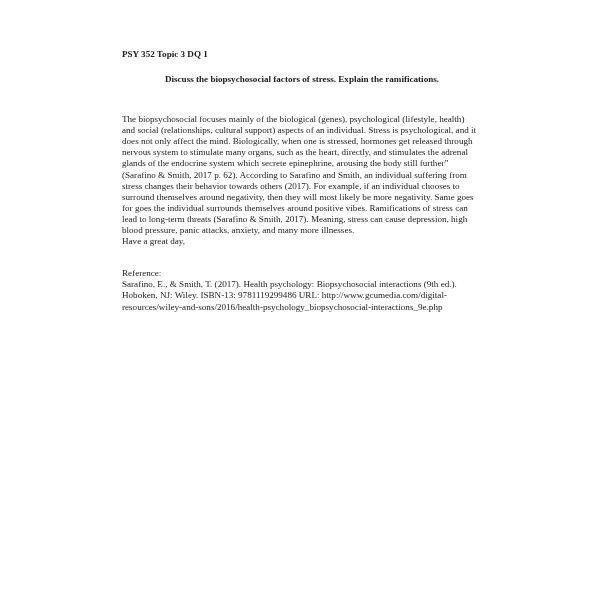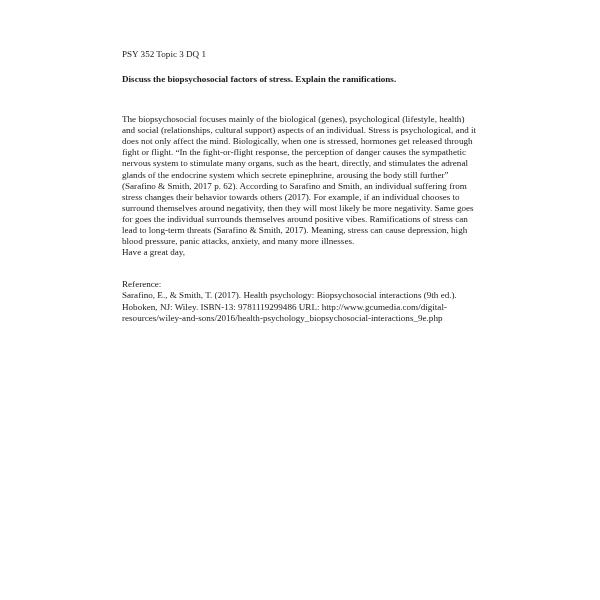--- a/index.html
+++ b/index.html
@@ -2,39 +2,38 @@
 <html><head>
   <meta charset="utf-8">
   <style>
     html, body { margin: 0; padding: 0; background: #ffffff; }
     body { width: 600px; height: 600px; position: relative; overflow: hidden; }
     .page {
       position: absolute; left: 122px; top: 49px; width: 360px;
       font-family: "Liberation Serif", "DejaVu Serif", serif;
       font-size: 9.1px; line-height: 11.1px; color: #1a1a1a;
     }
-    .title { font-weight: normal; margin: 0; height: 11px; }
-    .heading { font-weight: bold; margin: 14px 0 16px 0; }
+    .title { font-weight: bold; margin: 0; height: 11px; }
+    .heading { font-weight: bold; margin: 14px 0 16px 0; text-align: center; }
     .line { white-space: nowrap; display: block; }
     .body { margin-top: 29px; }
     .closing { display: block; }
     .ref-block { margin-top: 21px; }
   </style>
 </head>
 <body>
 
 <div class="page">
   <div class="title">PSY 352 Topic 3 DQ 1</div>
   <div class="heading">Discuss the biopsychosocial factors of stress. Explain the ramifications.</div>
 
   <div class="body">
     <span class="line">The biopsychosocial focuses mainly of the biological (genes), psychological (lifestyle, health)</span>
     <span class="line">and social (relationships, cultural support) aspects of an individual. Stress is psychological, and it</span>
     <span class="line">does not only affect the mind. Biologically, when one is stressed, hormones get released through</span>
-    <span class="line">fight or flight. “In the fight-or-flight response, the perception of danger causes the sympathetic</span>
     <span class="line">nervous system to stimulate many organs, such as the heart, directly, and stimulates the adrenal</span>
     <span class="line">glands of the endocrine system which secrete epinephrine, arousing the body still further”</span>
     <span class="line">(Sarafino &amp; Smith, 2017 p. 62). According to Sarafino and Smith, an individual suffering from</span>
     <span class="line">stress changes their behavior towards others (2017). For example, if an individual chooses to</span>
     <span class="line">surround themselves around negativity, then they will most likely be more negativity. Same goes</span>
     <span class="line">for goes the individual surrounds themselves around positive vibes. Ramifications of stress can</span>
     <span class="line">lead to long-term threats (Sarafino &amp; Smith, 2017). Meaning, stress can cause depression, high</span>
     <span class="line">blood pressure, panic attacks, anxiety, and many more illnesses.</span>
     <span class="closing">Have a great day,</span>
   </div>

